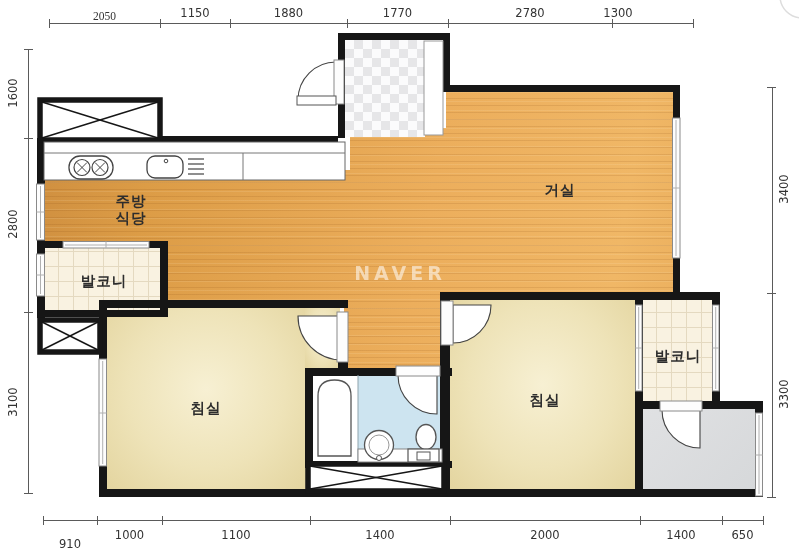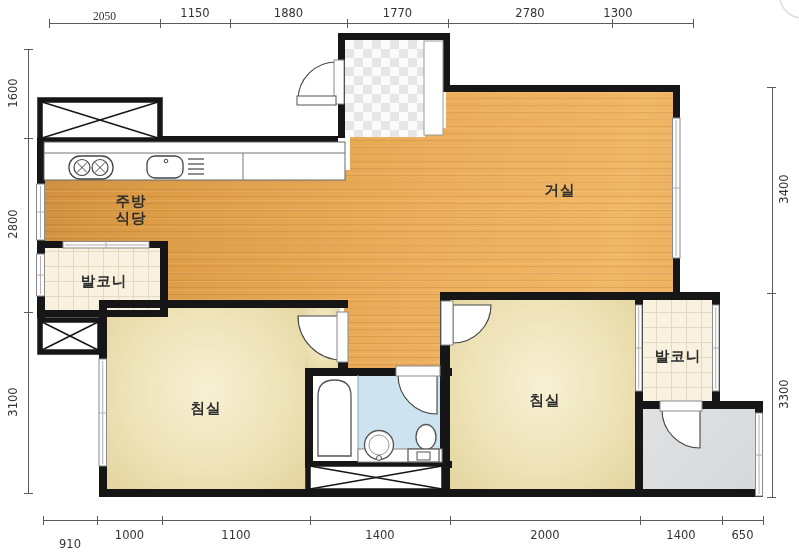--- a/index.html
+++ b/index.html
@@ -39,20 +39,21 @@
   <div class="floor beige" style="left:105px;top:306px;width:202px;height:185px;"></div>
   <div class="floor beige" style="left:305px;top:306px;width:35px;height:62px;"></div>
   <div class="floor beige" style="left:448px;top:298px;width:189px;height:193px;"></div>
   <div class="floor tile" style="left:43px;top:246px;width:119px;height:66px;"></div>
   <div class="floor tile" style="left:641px;top:298px;width:73px;height:105px;"></div>
   <div class="floor grayroom" style="left:641px;top:407px;width:116px;height:84px;"></div>
   <div class="floor bathwhite" style="left:311px;top:374px;width:47px;height:89px;"></div>
   <div class="floor bathblue" style="left:358px;top:374px;width:84px;height:89px;"></div>
   <div class="floor checker" style="left:345px;top:40px;width:80px;height:97px;"></div>
 
+  <div id="watermark">NAVER</div>
 
   <div class="w" style="left:160px;top:136px;width:178px;height:7px;"></div>
   <div class="w" style="left:37px;top:138px;width:8px;height:180px;"></div>
   <div class="w" style="left:37px;top:241px;width:131px;height:7px;"></div>
   <div class="w" style="left:37px;top:310px;width:131px;height:7px;"></div>
   <div class="w" style="left:160px;top:241px;width:8px;height:76px;"></div>
   <div class="w" style="left:99px;top:300px;width:249px;height:8px;"></div>
   <div class="w" style="left:99px;top:300px;width:8px;height:197px;"></div>
   <div class="w" style="left:99px;top:489px;width:664px;height:8px;"></div>
   <div class="w" style="left:305px;top:368px;width:8px;height:100px;"></div>

